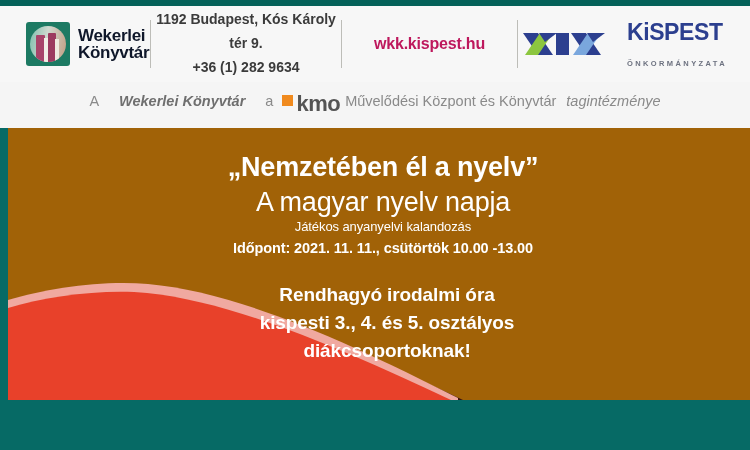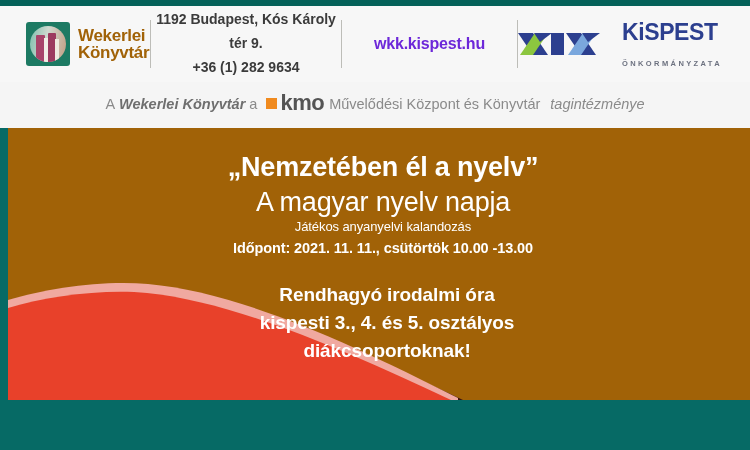--- a/index.html
+++ b/index.html
@@ -66,21 +66,21 @@
     position: absolute;
     bottom: 0;
   }
   .bk1 { left: 6px;  width: 9px;  height: 27px; background: #a8446a; border-radius: 1px 1px 0 0; }
   .bk2 { left: 14px; width: 4px;  height: 24px; background: #f2eee6; }
   .bk3 { left: 18px; width: 8px;  height: 29px; background: #9c3a5f; border-radius: 1px 1px 0 0; }
   .bk4 { left: 25px; width: 4px;  height: 23px; background: #efe9df; }
 
   .brand-name {
     margin-left: 8px;
-    color: #a16207;
+    color: #0f172a;
     font-size: 17px;
     font-weight: bold;
     line-height: 1.02;
     letter-spacing: -0.3px;
     white-space: nowrap;
   }
 
   .header-sep {
     width: 1px;
     height: 48px;
@@ -95,30 +95,31 @@
     color: #3b3b3b;
     font-size: 14px;
     font-weight: bold;
     line-height: 1.7;
   }
 
   .url-block {
     flex: 0 0 auto;
     width: 175px;
     text-align: center;
-    color: #6d28d9;
+    color: #be185d;
     font-size: 16px;
     font-weight: bold;
     letter-spacing: -0.2px;
   }
 
   .kispest-block {
     flex: 1 1 auto;
     display: flex;
     align-items: center;
+    justify-content: center;
     padding-right: 18px;
   }
   .kispest-mark { margin-right: 8px; display:block; }
   .kispest-words { line-height: 1; }
   .kispest-main {
     color: #2c3f8f;
     font-size: 23px;
     font-weight: bold;
     letter-spacing: -0.4px;
   }
@@ -141,23 +142,23 @@
     align-items: center;
     justify-content: center;
   }
   .substrip-inner {
     color: #8a8a8a;
     font-size: 14.5px;
     white-space: nowrap;
     display: flex;
     align-items: baseline;
   }
-  .substrip-inner .em   { font-weight: bold; font-style: italic; color: #6f6f6f; margin: 0 4px; }
+  .substrip-inner .em   { font-weight: bold; font-style: italic; color: #6f6f6f; margin: 0 20px; }
   .substrip-inner .it   { font-style: italic; margin-left: 10px; }
-  .kmo-wrap { display: inline-flex; align-items: center; margin: 0 5px 4px 9px; }
+  .kmo-wrap { display: inline-flex; margin: 0 5px 4px 9px; }
   .kmo-square {
     width: 11px; height: 11px;
     background: #f08a1e;
     margin-right: 3px;
     display: inline-block;
   }
   .kmo-text {
     color: #545454;
     font-size: 22px;
     font-weight: bold;

